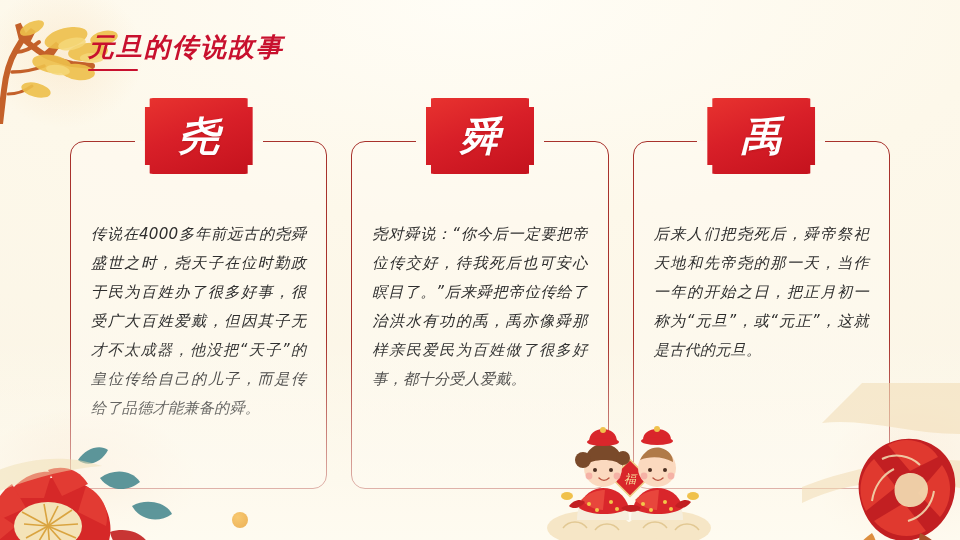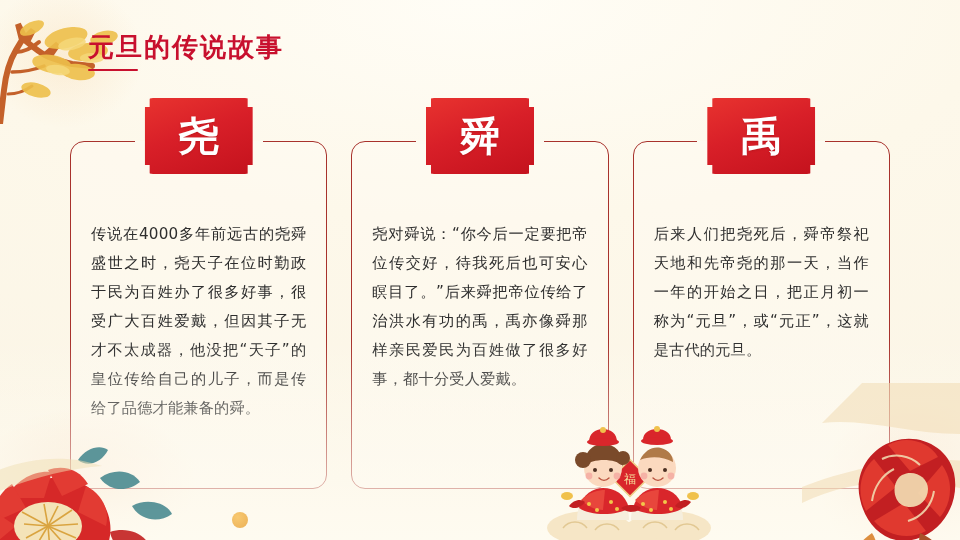--- a/index.html
+++ b/index.html
@@ -2,21 +2,21 @@
 <html><head>
 <meta charset="utf-8">
 <style>
   html,body{margin:0;padding:0;}
   body{
     width:960px;height:540px;overflow:hidden;
     background:#fdfaf0;
     font-family:"DejaVu Sans","Liberation Sans",sans-serif;
     position:relative;
   }
-  .slide{position:absolute;inset:0;overflow:hidden;}
+  .slide{position:absolute;inset:0;overflow:hidden;font-style:italic;}
 
   
   .bg-base{position:absolute;inset:0;
     background:
       radial-gradient(120% 90% at 50% 0%, #fffdf6 0%, #fdf8ea 45%, #fbf5e6 100%);
   }
   .bg-wash-left{position:absolute;left:-60px;bottom:-40px;width:420px;height:330px;
     background:radial-gradient(closest-side at 35% 70%, rgba(245,205,175,.45), rgba(250,232,210,0) 75%);
     pointer-events:none;}
   .bg-wash-right{position:absolute;right:-80px;bottom:-60px;width:420px;height:380px;

